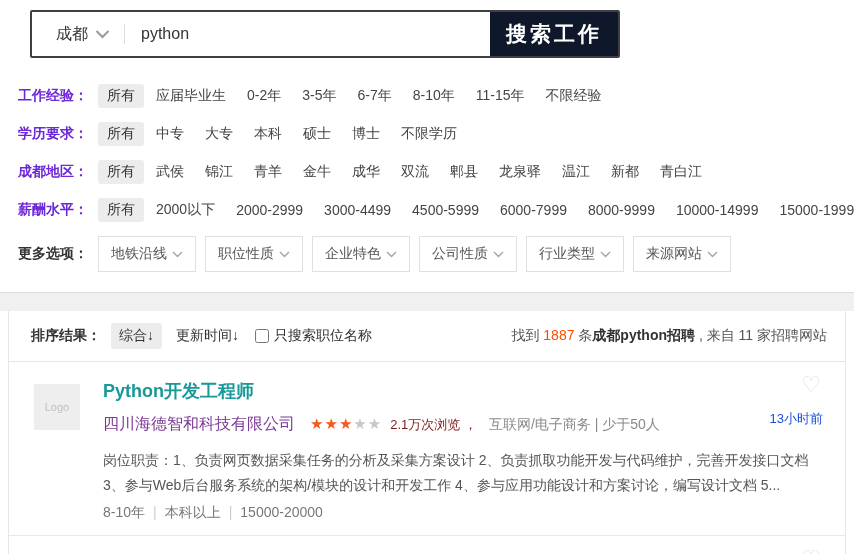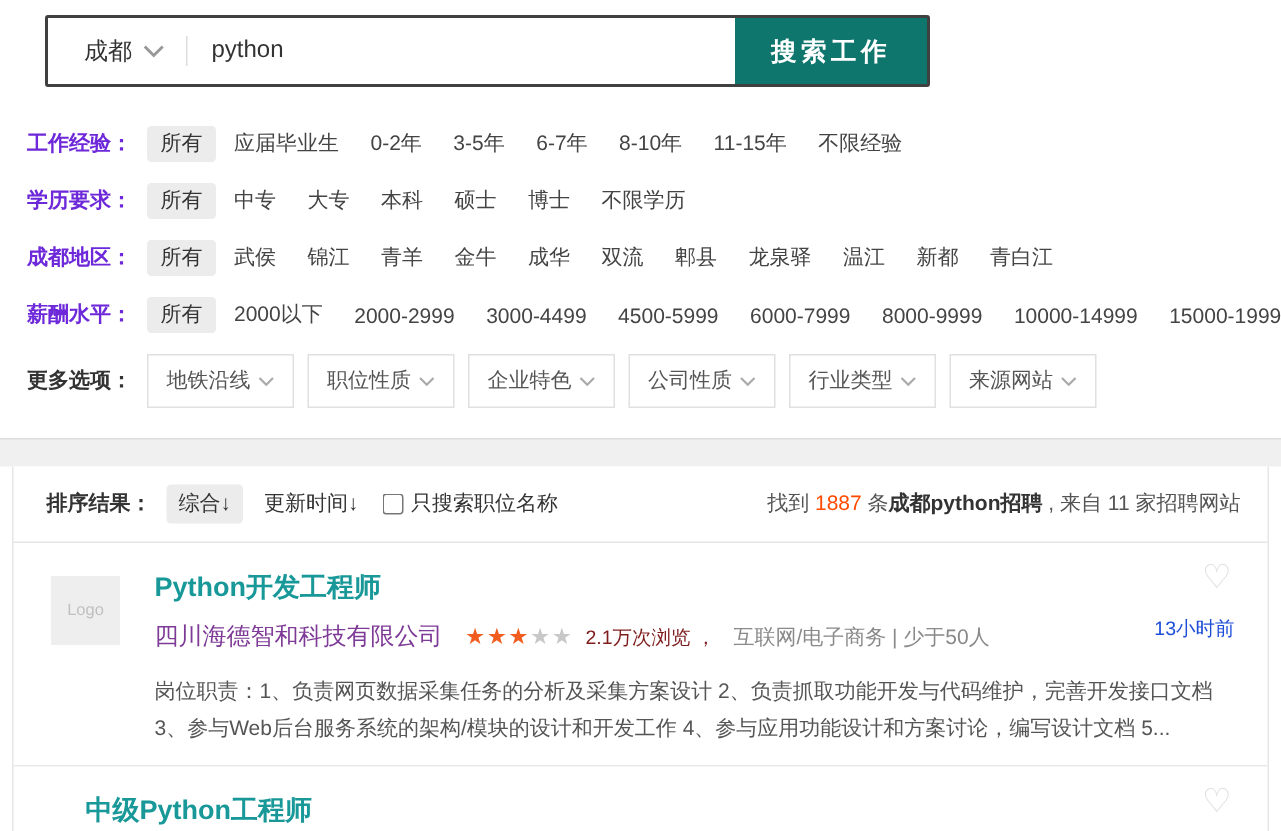--- a/index.html
+++ b/index.html
@@ -7,22 +7,22 @@
     font-family:"Liberation Sans","DejaVu Sans",sans-serif; color:#333; }
 
   
   .search-wrap { margin:10px 0 0 30px; width:590px; height:48px;
     border:2px solid #404040; border-radius:2px; display:flex; align-items:stretch; background:#fff; }
   .city-select { display:flex; align-items:center; gap:7px; padding:0 14px 0 24px;
     font-size:16px; color:#333; cursor:pointer; }
   .search-divider { width:1px; background:#ddd; margin:12px 0; }
   .search-input { flex:1; border:none; outline:none; font-size:16px; color:#333;
     padding-left:16px; font-family:inherit; background:transparent; }
-  .search-btn { width:128px; background:#0f766e; color:#fff; border:none;
-    font-size:17px; font-weight:bold; letter-spacing:3px; cursor:pointer; font-family:inherit; }
+  .search-btn { width:128px; background:#0f172a; color:#fff; border:none;
+    font-size:21px; font-weight:bold; letter-spacing:3px; cursor:pointer; font-family:inherit; }
 
   
   .filters { margin:26px 0 0 18px; }
   .filter-row { display:flex; align-items:center; margin-bottom:14px; font-size:14px;
     white-space:nowrap; }
   .filter-label { font-weight:bold; color:#6d28d9; margin-right:10px; }
   .chip-selected { background:#ececec; border-radius:3px; padding:3px 9px; color:#333;
     margin-right:12px; cursor:pointer; }
   .filter-opt { color:#444; margin-right:21px; cursor:pointer; }
 
@@ -202,20 +202,21 @@
     <div class="logo-box logo-placeholder">Logo</div>
     <div class="job-main">
       <div class="job-title">Python开发工程师</div>
       <div class="company-row">
         <span class="company company-visited">四川海德智和科技有限公司</span>
         <span class="stars"><span class="stars-on">★★★</span><span class="stars-off">★★</span></span>
         <span class="views">2.1万次浏览 ，</span>
         <span class="industry">互联网/电子商务 | 少于50人</span>
       </div>
       <div class="job-desc">岗位职责：1、负责网页数据采集任务的分析及采集方案设计 2、负责抓取功能开发与代码维护，完善开发接口文档 3、参与Web后台服务系统的架构/模块的设计和开发工作 4、参与应用功能设计和方案讨论，编写设计文档 5...</div>
+      <div class="job-tags"><span>8-10年</span><span class="tag-sep">|</span><span>本科以上</span><span class="tag-sep">|</span><span>15000-20000</span></div>
     </div>
     <span class="heart">♡</span>
     <span class="posted">13小时前</span>
   </div>
 
   <div class="job">
 
     <div class="job-main">
       <div class="job-title">中级Python工程师</div>
 

